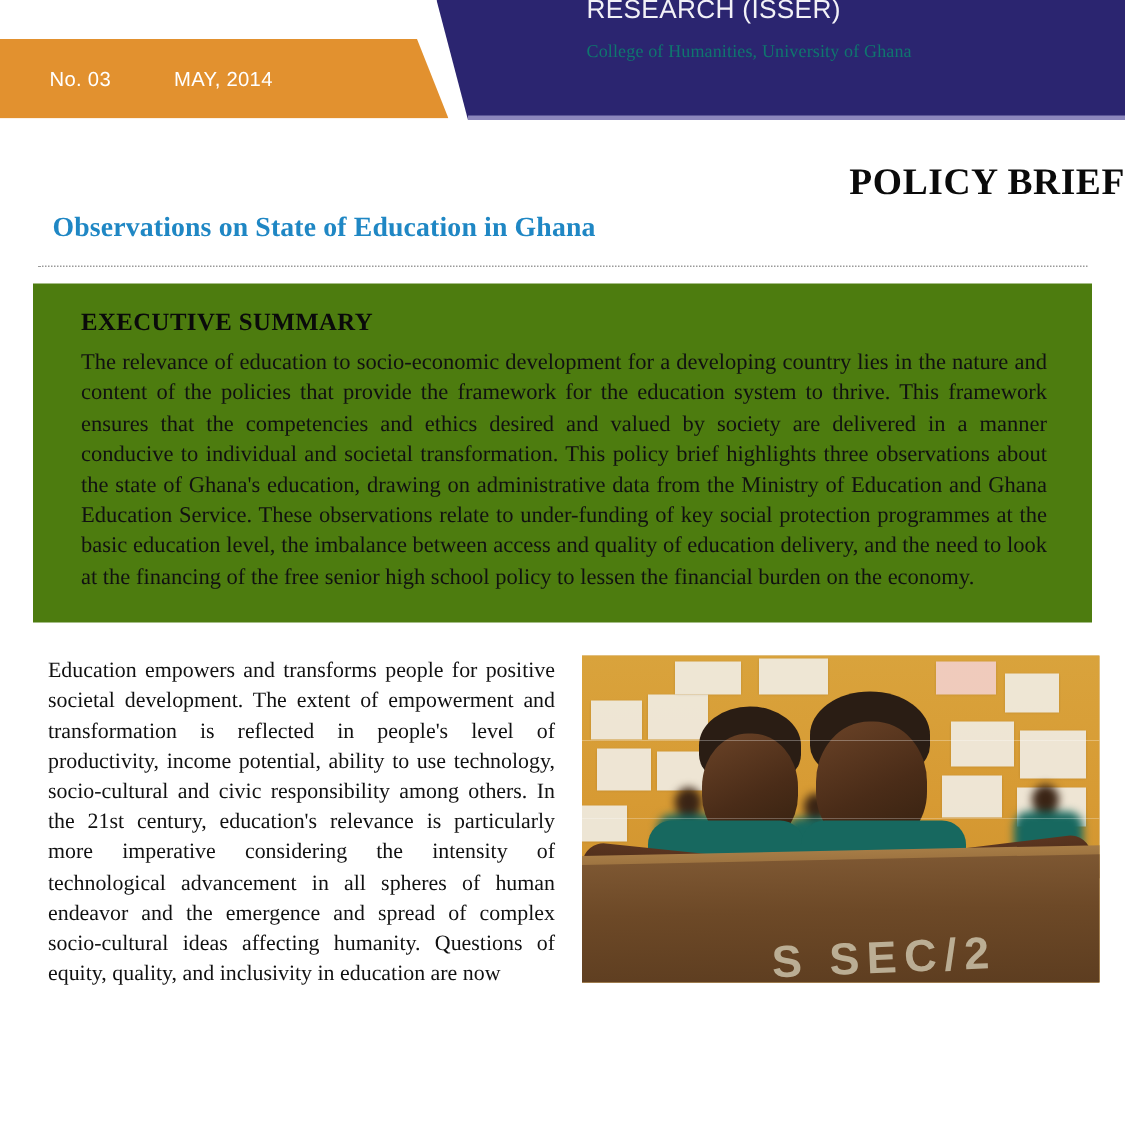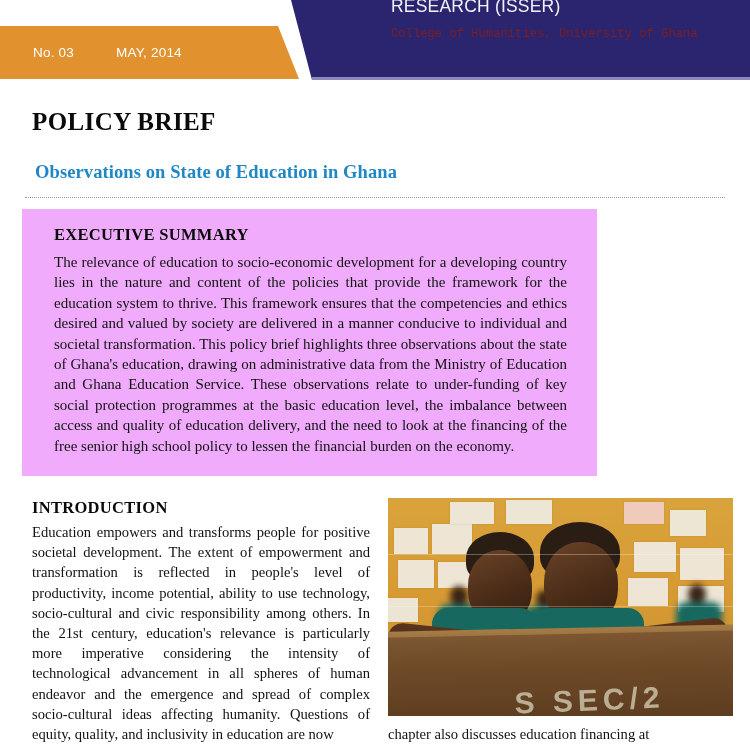--- a/index.html
+++ b/index.html
@@ -76,61 +76,62 @@
   .header-org-name {
     font-family: "Liberation Sans", "DejaVu Sans", sans-serif;
     font-size: 17.5px;
     color: #f2f1f7;
     letter-spacing: 0.2px;
     line-height: 20px;
     white-space: nowrap;
   }
   .header-org-sub {
     margin-top: 11px;
-    font-family: Liberation Mono, monospace;
+    font-family: Liberation Serif, serif;
     font-size: 12px;
-    color: #7f1d1d;
+    color: #0f766e;
     letter-spacing: 0.1px;
     white-space: nowrap;
   }
 
   
   .titles {
     padding: 26px 0 0 32px;
   }
   .doc-title {
     font-family: "Liberation Serif", "DejaVu Serif", serif;
     font-weight: bold;
     font-size: 25px;
     letter-spacing: 0.4px;
     color: #0a0a0a;
     margin: 0;
+    text-align: right;
   }
   .doc-subtitle {
     font-family: "Liberation Serif", "DejaVu Serif", serif;
     font-weight: bold;
     font-size: 18.5px;
     color: #1f87c4;
-    margin: 26px 0 0 3px;
+    margin: 6px 0 0 3px;
     letter-spacing: 0.1px;
   }
   .divider-dotted {
     margin: 14px 25px 0 25px;
     border: 0;
     border-top: 1.5px dotted #9a9a9a;
     height: 0;
   }
 
   
   .exec-box {
     margin: 11px 22px 0 22px;
-    background: #f0abfc;
+    background: #4d7c0f;
     padding: 16px 30px 20px 32px;
     box-sizing: border-box;
-    width: 575px;
+    width: 706px;
   }
   .exec-heading {
     font-family: "Liberation Serif", "DejaVu Serif", serif;
     font-weight: bold;
     font-size: 16.5px;
     letter-spacing: 0.3px;
     margin: 0 0 7px 0;
     color: #0a0a0a;
   }
   .exec-body {
@@ -310,21 +311,20 @@
 <hr class="divider-dotted">
 
 <div class="exec-box">
   <div class="exec-heading">EXECUTIVE SUMMARY</div>
   <p class="exec-body">The relevance of education to socio-economic development for a developing country lies in the nature and content of the policies that provide the framework for the education system to thrive. This framework ensures that the competencies and ethics desired and valued by society are delivered in a manner conducive to individual and societal transformation. This policy brief highlights three observations about the state of Ghana's education, drawing on administrative data from the Ministry of Education and Ghana Education Service. These observations relate to under-funding of key social protection programmes at the basic education level, the imbalance between access and quality of education delivery, and the need to look at the financing of the free senior high school policy to lessen the financial burden on the economy.</p>
 </div>
 
 <div class="body-cols">
 
   <div class="col-left">
-    <div class="section-heading">INTRODUCTION</div>
     <p class="col-text">Education empowers and transforms people for positive societal development. The extent of empowerment and transformation is reflected in people's level of productivity, income potential, ability to use technology, socio-cultural and civic responsibility among others. In the 21st century, education's relevance is particularly more imperative considering the intensity of technological advancement in all spheres of human endeavor and the emergence and spread of complex socio-cultural ideas affecting humanity. Questions of equity, quality, and inclusivity in education are now</p>
   </div>
 
   <div class="col-right">
 
     <div class="photo">
       <div class="photo-wall"></div>
 
       <div class="photo-papers">
         <div class="paper" style="left:6px;  top:30px; width:34px; height:26px;"></div>
@@ -370,15 +370,14 @@
       <div class="paper-sheet" style="left:262px; top:160px; width:32px; height:7px; background:#e8c34a; transform:rotate(-4deg);"></div>
 
       <div class="desk-top"></div>
       <div class="photo-desk">
         <span class="desk-text">S SEC/2</span>
       </div>
 
       <div class="photo-scanlines"></div>
     </div>
 
-    <p class="col-text">chapter also discusses education financing at</p>
   </div>
 </div>
 
 </body></html>

